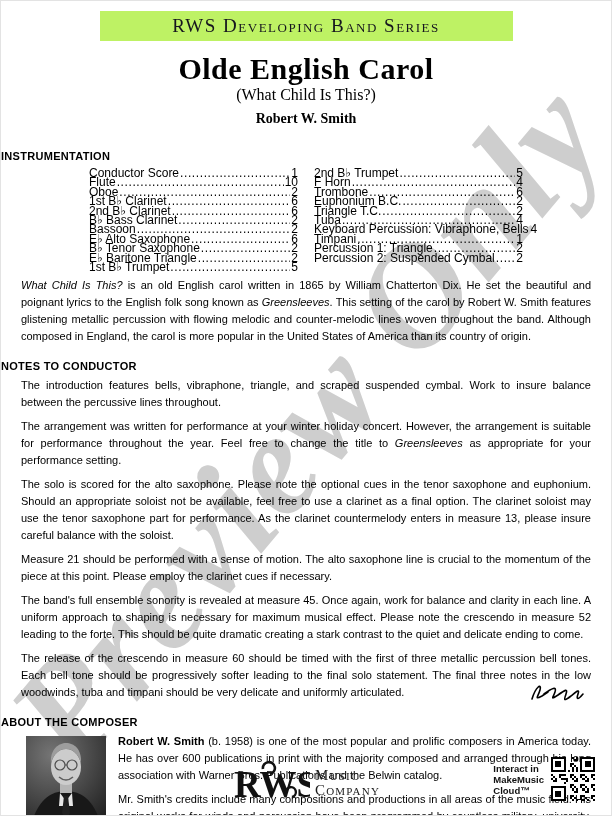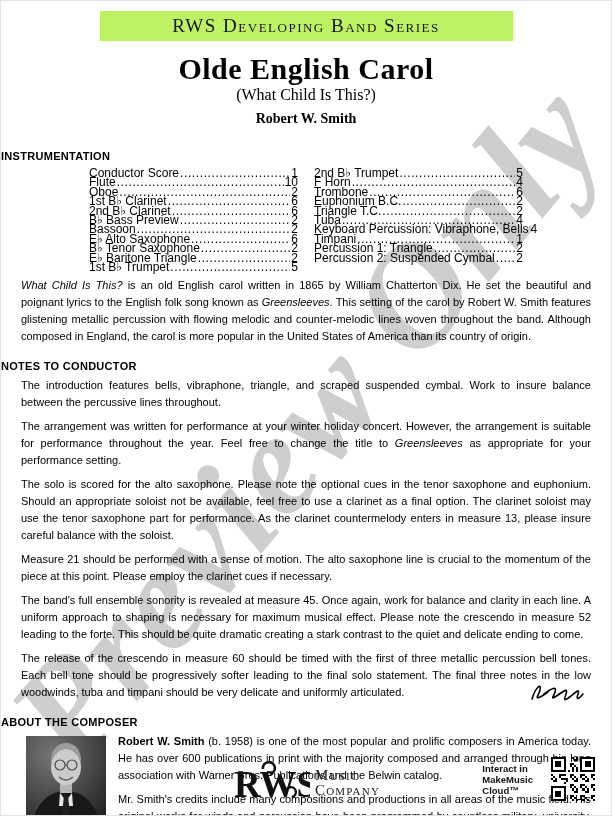--- a/index.html
+++ b/index.html
@@ -54,21 +54,21 @@
 
   .about-block { margin-top:4px; }
   .photo { float:left; width:80px; height:86px; margin:3px 12px 3px 5px; }
 
   .footer { position:absolute; left:0; bottom:6px; width:100%; height:52px; z-index:2; }
   .logo { position:absolute; left:50%; transform:translateX(-50%); bottom:2px;
           display:flex; align-items:center; gap:5px;justify-content:flex-end; }
   .logo-name { font-family:"Liberation Serif","DejaVu Serif",serif;
                font-variant:small-caps; font-size:15px; line-height:15px;
                letter-spacing:1.2px; color:#1a1a1a; }
-  .mm { position:absolute; right:16px; bottom:8px; display:flex; align-items:center; gap:18px; }
+  .mm { position:absolute; right:16px; bottom:8px; display:flex; align-items:center; gap:7px; }
   .mm-text { font-weight:bold; font-size:9.5px; line-height:11px; color:#111; }
   .qr { width:44px; height:44px; }
 </style>
 </head>
 <body>
 
 <div class="page">
 
   <div class="watermark">Preview Only</div>
 
@@ -103,21 +103,21 @@
             <span class="inst-name">1st B♭ Clarinet</span>
             <span class="inst-leader"></span>
             <span class="inst-qty">6</span>
           </div>
           <div class="inst-row">
             <span class="inst-name">2nd B♭ Clarinet</span>
             <span class="inst-leader"></span>
             <span class="inst-qty">6</span>
           </div>
           <div class="inst-row">
-            <span class="inst-name">B♭ Bass Preview</span>
+            <span class="inst-name">B♭ Bass Clarinet</span>
             <span class="inst-leader"></span>
             <span class="inst-qty">2</span>
           </div>
           <div class="inst-row">
             <span class="inst-name">Bassoon</span>
             <span class="inst-leader"></span>
             <span class="inst-qty">2</span>
           </div>
           <div class="inst-row">
             <span class="inst-name">E♭ Alto Saxophone</span>

